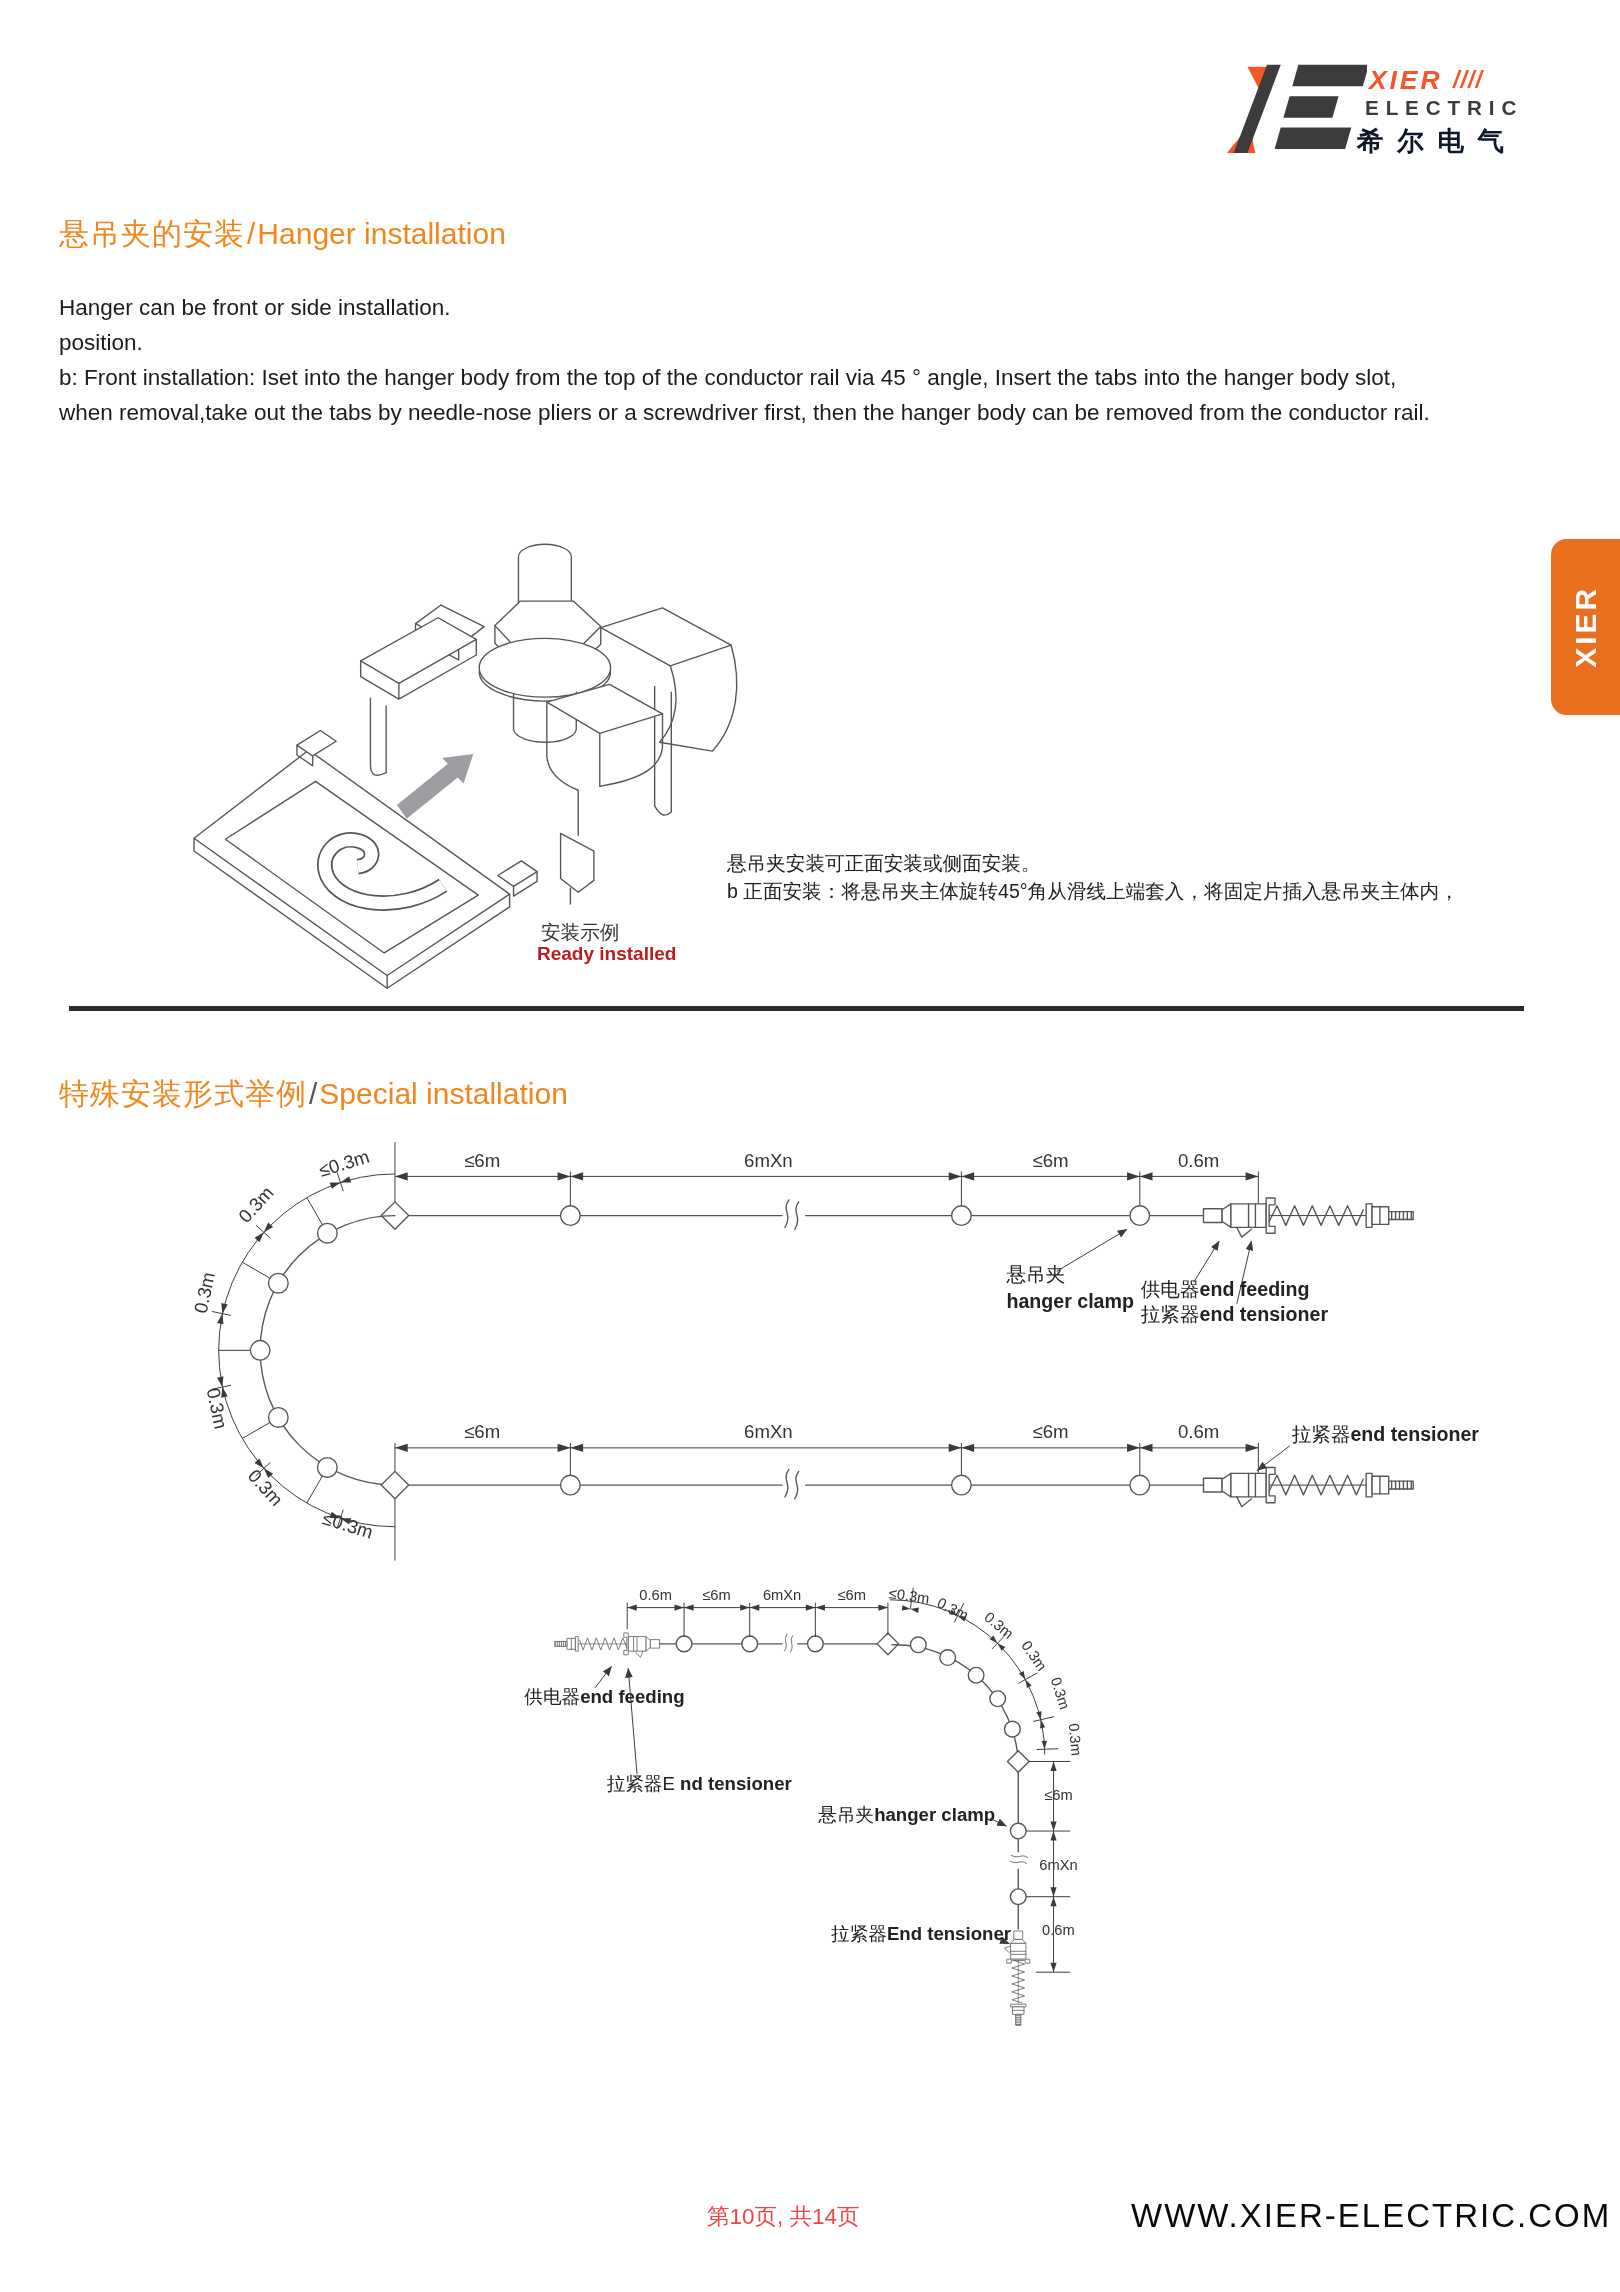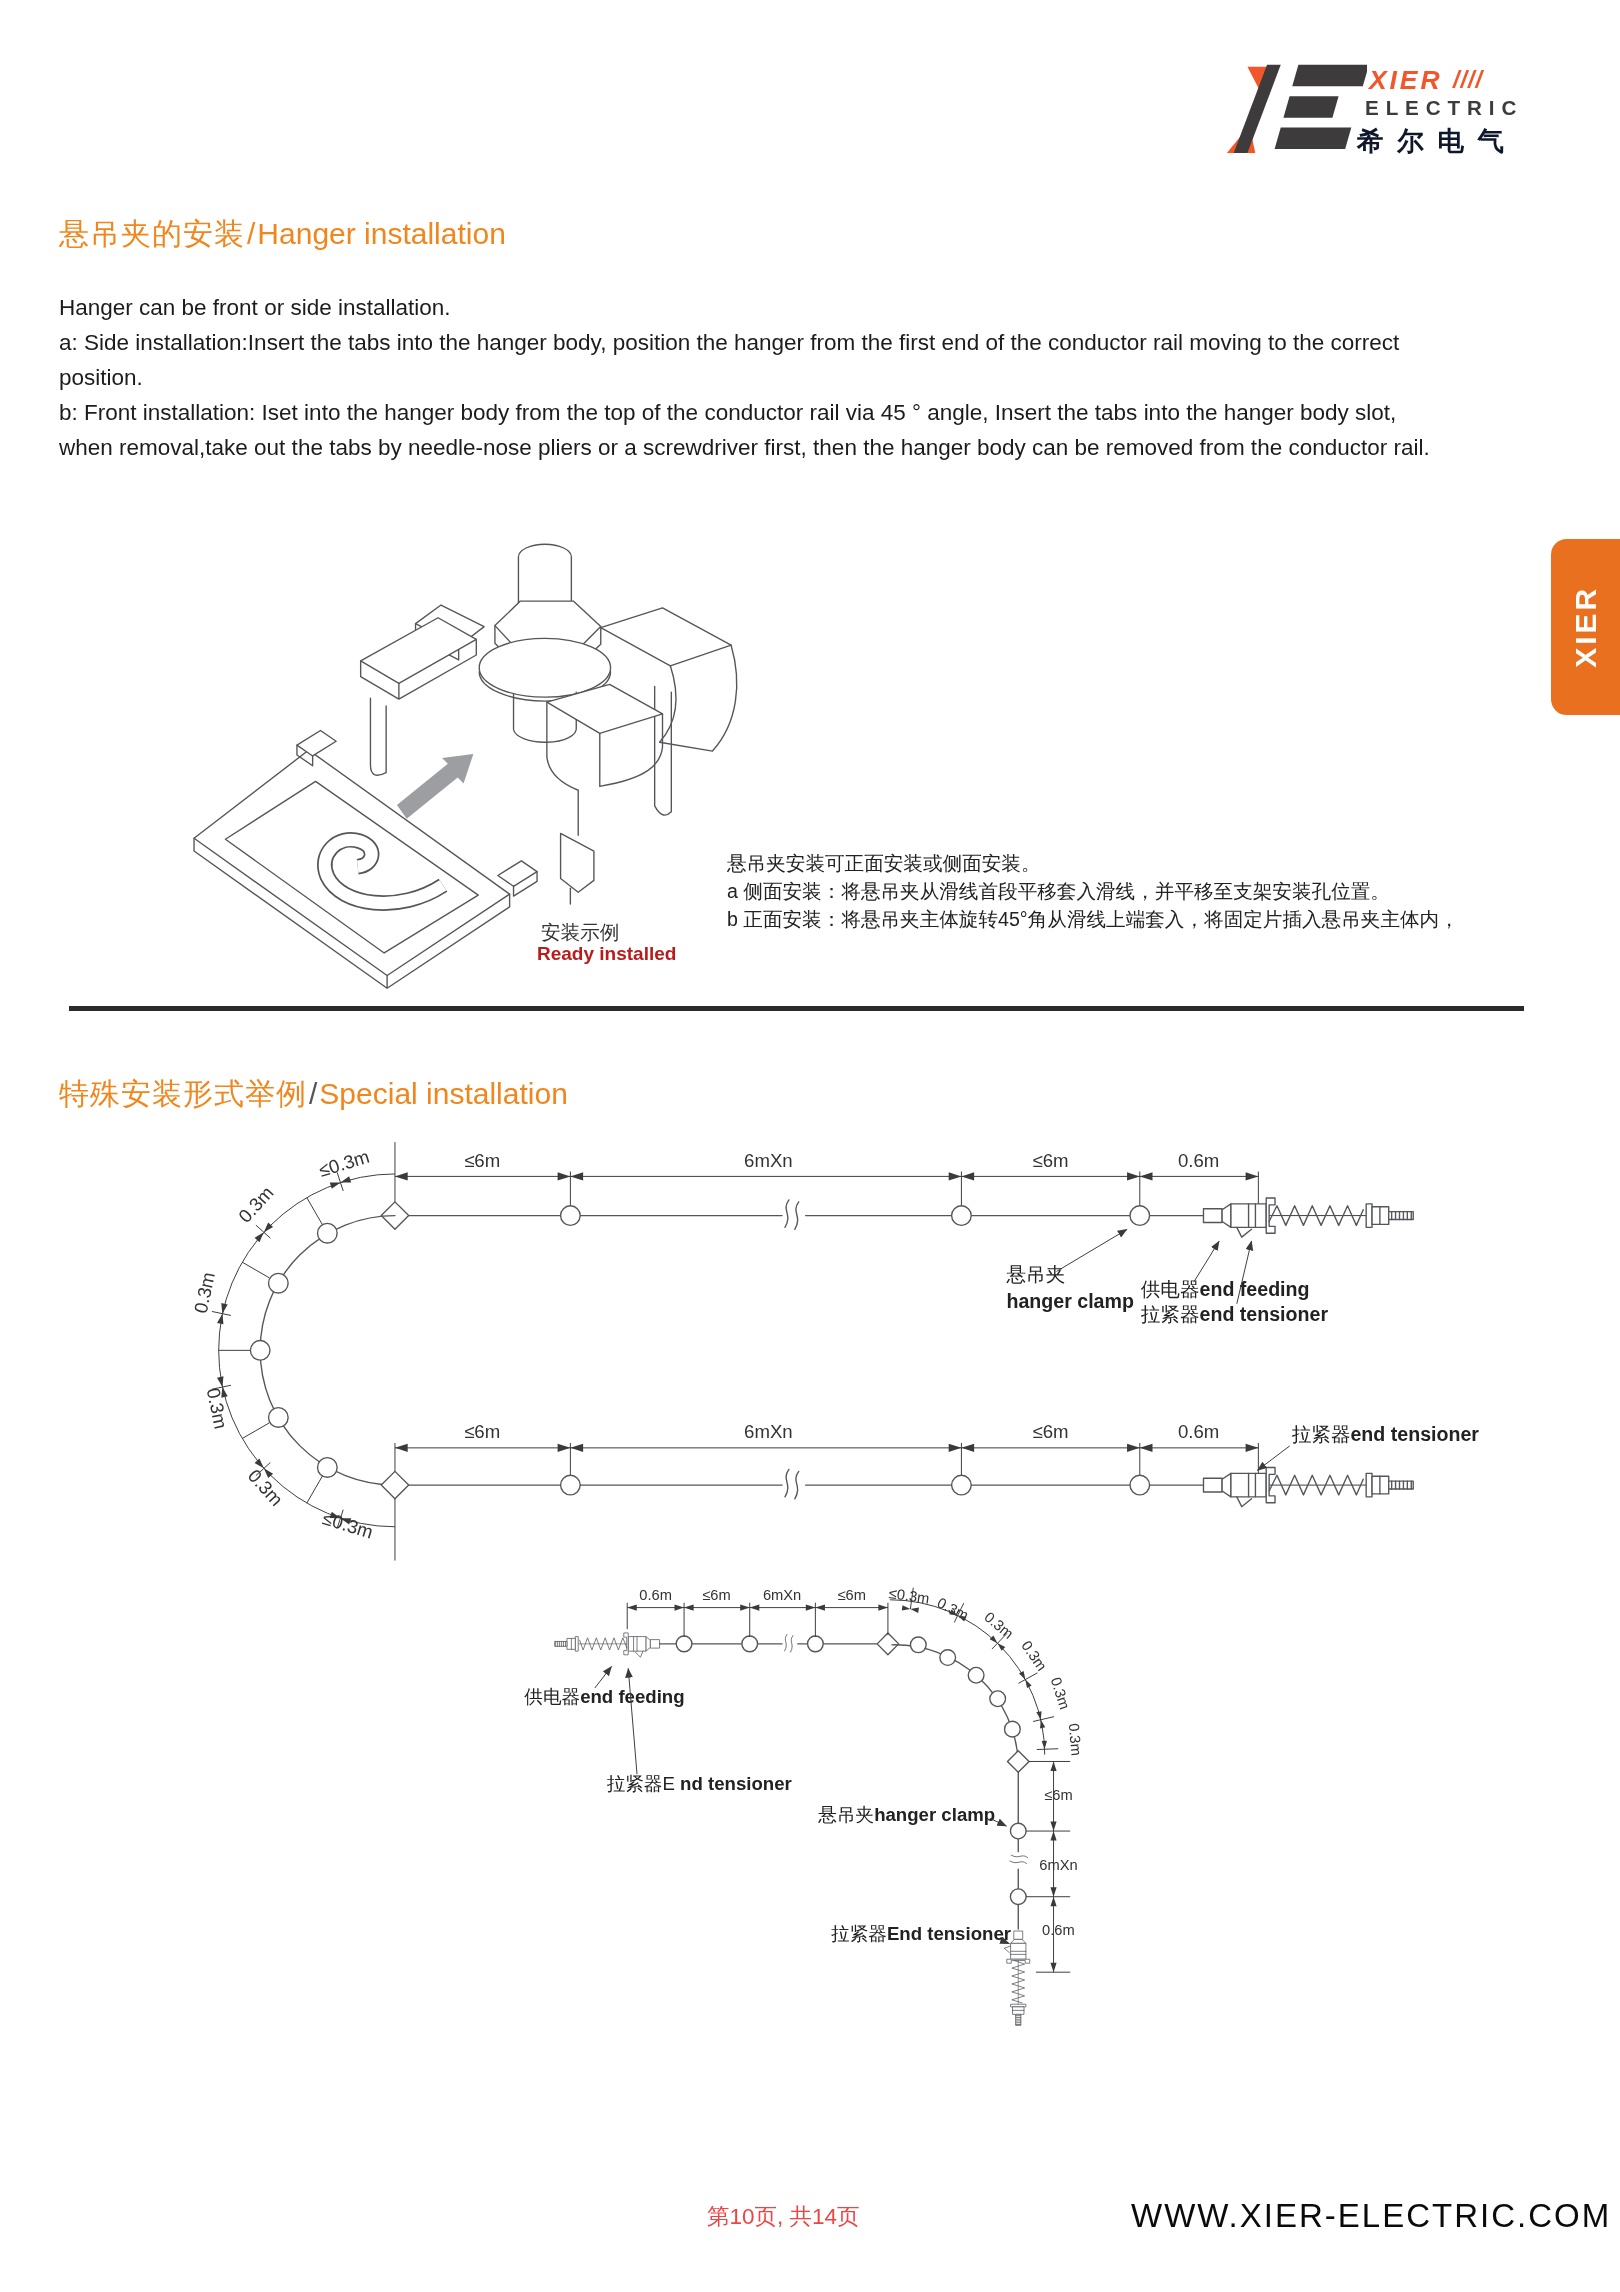--- a/index.html
+++ b/index.html
@@ -363,32 +363,30 @@
 
   <div class="abs side-tab">
     <span>XIER</span>
   </div>
 
   <div class="abs sec-title" style="left:59px;top:214px">
     <span class="cn">悬吊夹的安装</span><span class="sl">/</span><span class="en">Hanger installation</span>
   </div>
   <div class="abs entext" style="left:59px;top:290px">
     <div>Hanger can be front or side installation.</div>
-    <div>a: Side installation:Insert the tabs into the hanger body, position the hanger from the first end of the conductor rail moving to the correct</div>
     <div>position.</div>
     <div>b: Front installation: Iset into the hanger body from the top of the conductor rail via  45 °  angle, Insert the tabs into the hanger body slot,</div>
     <div>when removal,take out the tabs by needle-nose pliers or a screwdriver first, then the hanger body can be removed from the conductor rail.</div>
   </div>
 
   <div class="abs figcap-cn" style="left:541px;top:919px">安装示例</div>
   <div class="abs figcap-en" style="left:537px;top:943px">Ready installed</div>
 
   <div class="abs cnnotes" style="left:727px;top:849px">
     <div>悬吊夹安装可正面安装或侧面安装。</div>
-    <div>a 侧面安装：将悬吊夹从滑线首段平移套入滑线，并平移至支架安装孔位置。</div>
     <div>b 正面安装：将悬吊夹主体旋转45°角从滑线上端套入，将固定片插入悬吊夹主体内，</div>
   </div>
 
   <div class="abs divider" style="left:69px;top:1006px;width:1455px"></div>
 
   <div class="abs sec-title" style="left:59px;top:1074px">
     <span class="cn">特殊安装形式举例</span><span class="sl gray">/</span><span class="en">Special installation</span>
   </div>
 
   <div class="abs foot-page" style="left:707px;top:2201px">第10页, 共14页</div>

